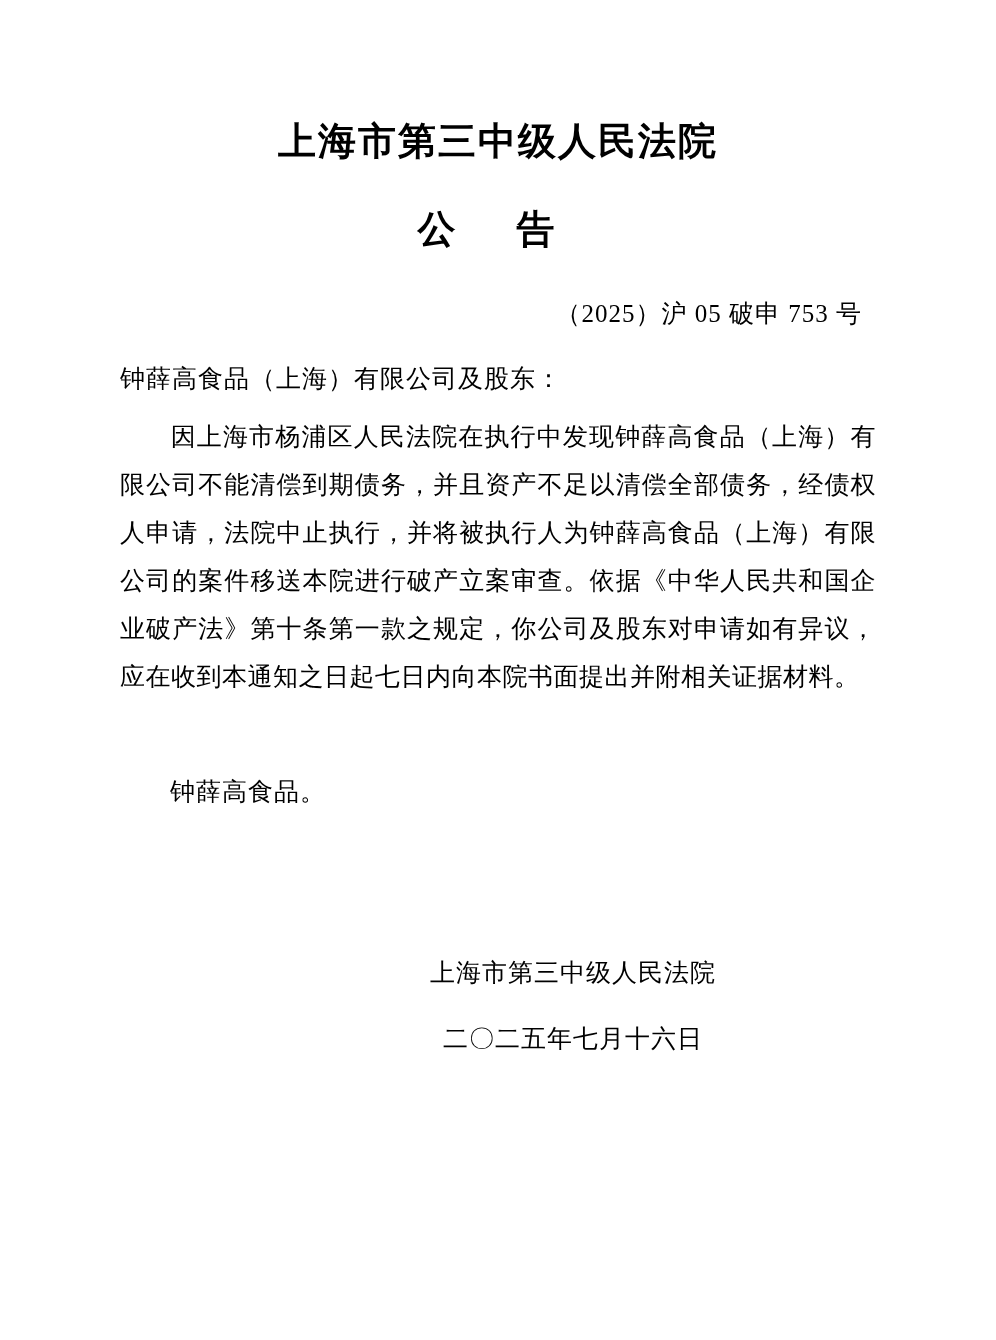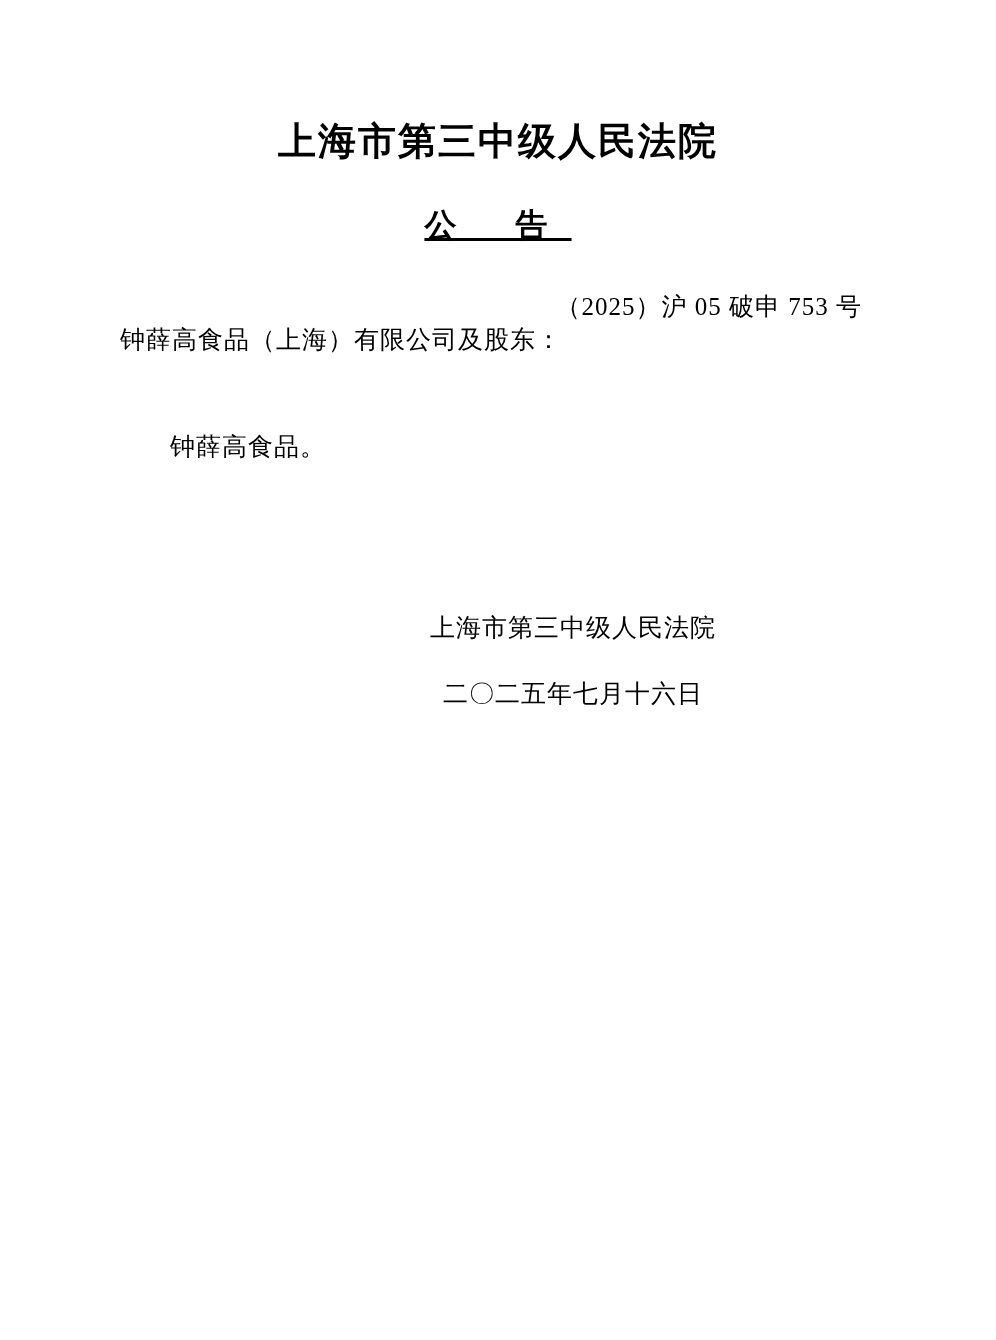--- a/index.html
+++ b/index.html
@@ -26,37 +26,37 @@
     text-align: center;
     font-size: 38px;
     font-weight: bold;
     letter-spacing: 2px;
     margin-top: 118px;
     line-height: 1.2;
     font-family: "DejaVu Serif", "Liberation Serif", serif;
   }
   .doc-type {
     text-align: center;
-    font-size: 32px;
+    font-size: 38px;
     font-weight: bold;
     letter-spacing: 24px;
     margin-top: 42px;
     line-height: 1.2;
     font-family: "DejaVu Serif", "Liberation Serif", serif;
-    text-decoration: underline;
   }
   .case-number {
     text-align: right;
     font-size: 25px;
     margin-top: 46px;
     padding-right: 14px;
     letter-spacing: 1px;
   }
   .addressee {
     font-size: 25px;
+    margin-top: 32px;
     letter-spacing: 1px;
   }
   .body-text {
     font-size: 25px;
     line-height: 1.92;
     margin-top: 18px;
     text-align: justify;
     text-justify: inter-ideograph;
     letter-spacing: 0.5px;
   }
@@ -94,20 +94,21 @@
 <div class="page">
 
   <div class="court-title">上海市第三中级人民法院</div>
 
   <div class="doc-type">公 告</div>
 
   <div class="case-number">（2025）沪 05 破申 753 号</div>
 
   <div class="addressee">钟薛高食品（上海）有限公司及股东：</div>
 
+  <div class="body-text"><span class="indent"></span><span>因上海市杨浦区人民法院在执行中发现钟薛高食品（上海）有限公司不能清偿到期债务，并且资产不足以清偿全部债务，经债权人申请，法院中止执行，并将被执行人为钟薛高食品（上海）有限公司的案件移送本院进行破产立案审查。依据《中华人民共和国企业破产法》第十条第一款之规定，你公司及股东对申请如有异议，应在收到本通知之日起七日内向本院书面提出并附相关证据材料。</span></div>
 
   <div class="closing">钟薛高食品。</div>
 
   <div class="signature-block">
     <div class="sign-org">上海市第三中级人民法院</div>
     <div class="sign-date">二〇二五年七月十六日</div>
   </div>
 
 </div>
 

